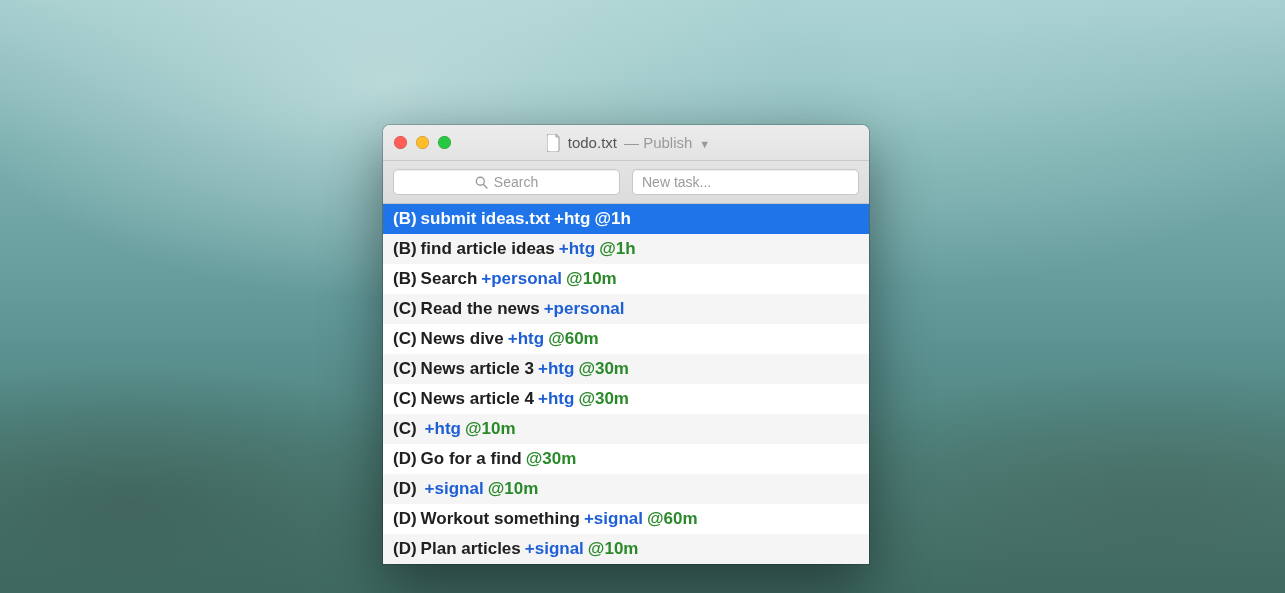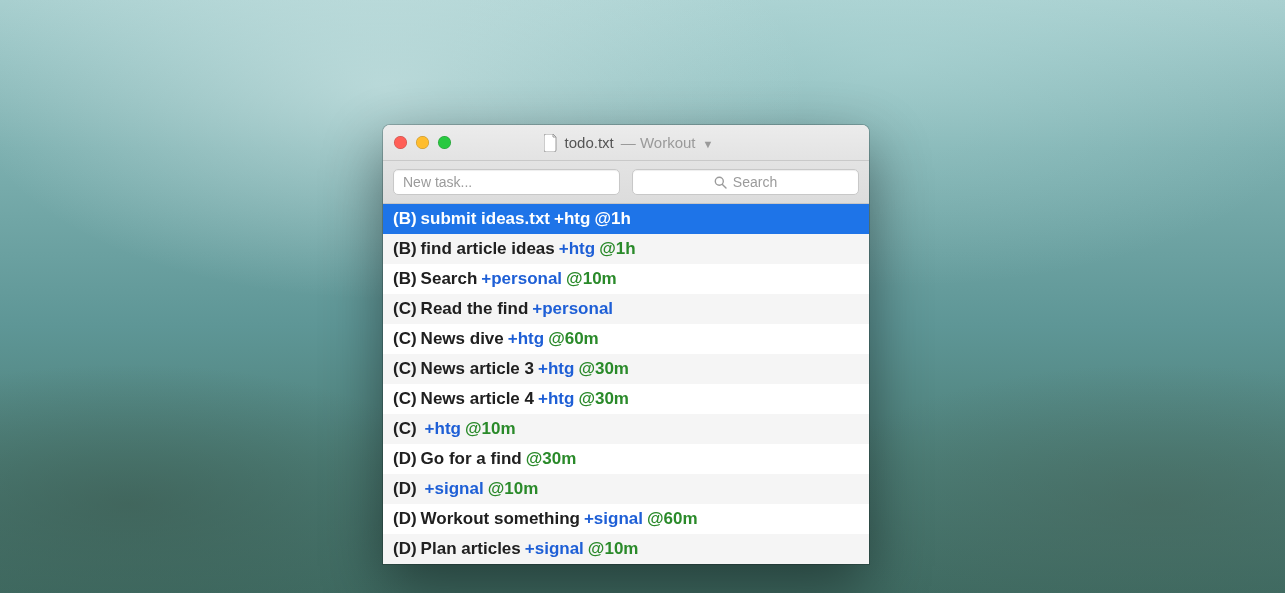--- a/index.html
+++ b/index.html
@@ -145,39 +145,39 @@
         <span class="dot max"></span>
       </div>
       <div class="title-center">
         <span class="doc-icon">
           <svg viewBox="0 0 14 18" width="14" height="18">
             <path d="M2 0 h7 l3 3 v13 a2 2 0 0 1 -2 2 h-8 a2 2 0 0 1 -2 -2 v-14 a2 2 0 0 1 2 -2 z" fill="#ffffff" stroke="#9a9a9a" stroke-width="1"></path>
             <path d="M9 0 v3 h3" fill="none" stroke="#9a9a9a" stroke-width="1"></path>
           </svg>
         </span>
         <span class="title-filename">todo.txt</span>
-        <span class="title-status">— Workout</span>
+        <span class="title-status">— Publish</span>
         <span class="chev">▼</span>
       </div>
       <div style="width:60px"></div>
     </div>
 
     <div class="toolbar">
-      <div class="field">
-        <span class="ph">New task...</span>
-      </div>
       <div class="field search">
         <span class="mag">
           <svg viewBox="0 0 13 13" width="13" height="13">
             <circle cx="5.3" cy="5.3" r="4" fill="none" stroke="#9b9b9b" stroke-width="1.4"></circle>
             <line x1="8.4" y1="8.4" x2="12" y2="12" stroke="#9b9b9b" stroke-width="1.4" stroke-linecap="round"></line>
           </svg>
         </span>
         <span class="ph">Search</span>
       </div>
+      <div class="field">
+        <span class="ph">New task...</span>
+      </div>
     </div>
 
     <div class="list" id="task-list">
         <div class="row selected">
           <span class="pri">(B)</span>
           <span class="txt"> submit ideas.txt</span>
           <span class="proj">+htg</span>
           <span class="ctx">@1h</span>
         </div>
         <div class="row">
@@ -187,21 +187,21 @@
           <span class="ctx">@1h</span>
         </div>
         <div class="row">
           <span class="pri">(B)</span>
           <span class="txt"> Search</span>
           <span class="proj">+personal</span>
           <span class="ctx">@10m</span>
         </div>
         <div class="row">
           <span class="pri">(C)</span>
-          <span class="txt"> Read the find</span>
+          <span class="txt"> Read the news</span>
           <span class="proj">+personal</span>
         </div>
         <div class="row">
           <span class="pri">(C)</span>
           <span class="txt"> News dive</span>
           <span class="proj">+htg</span>
           <span class="ctx">@60m</span>
         </div>
         <div class="row">
           <span class="pri">(C)</span>

